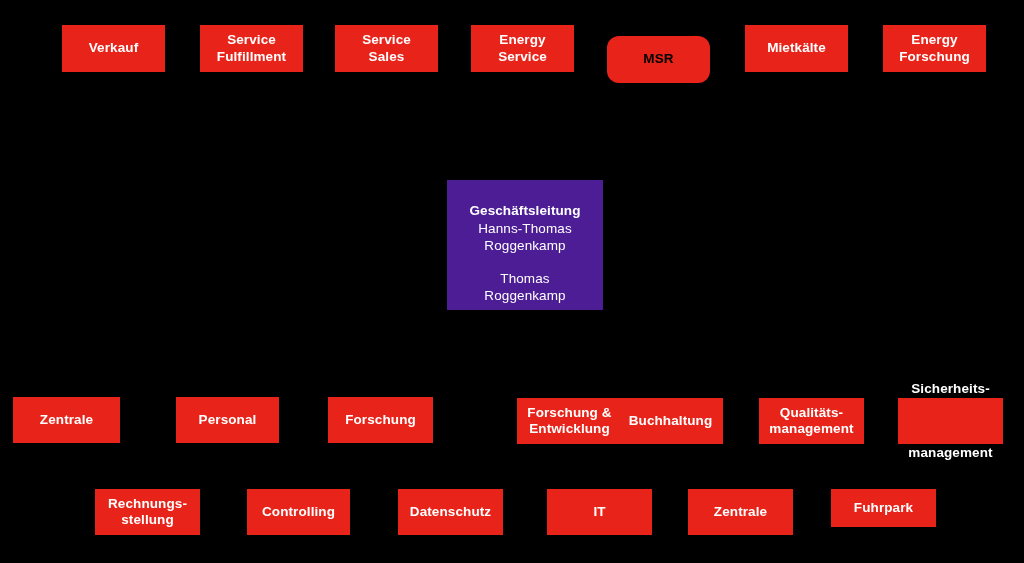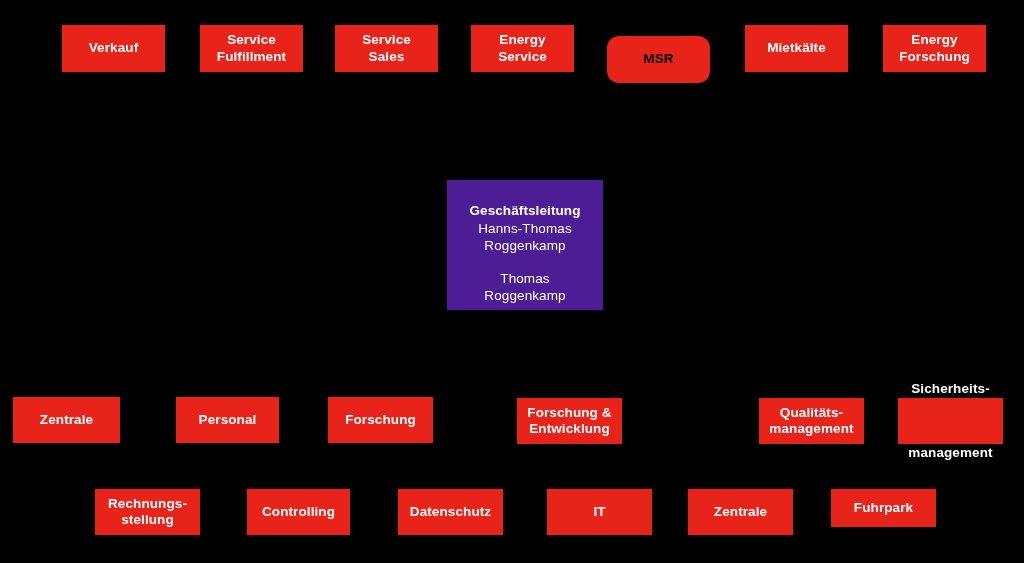--- a/index.html
+++ b/index.html
@@ -95,20 +95,23 @@
     <div class="node" style="left: 176px; top: 397px; width: 103px; height: 46px; background: rgb(232, 36, 26); color: rgb(255, 255, 255);">
       <span class="line">Personal</span>
     </div>
     <div class="node" style="left: 328px; top: 397px; width: 105px; height: 46px; background: rgb(232, 36, 26); color: rgb(255, 255, 255);">
       <span class="line">Forschung</span>
     </div>
     <div class="node" style="left: 476px; top: 398px; width: 105px; height: 46px; background: rgb(232, 36, 26); color: rgb(255, 255, 255); margin-left: 41px;">
       <span class="line">Forschung &amp;</span>
       <span class="line">Entwicklung</span>
     </div>
+    <div class="node" style="left: 618px; top: 398px; width: 105px; height: 46px; background: rgb(232, 36, 26); color: rgb(255, 255, 255);">
+      <span class="line">Buchhaltung</span>
+    </div>
     <div class="node" style="left: 759px; top: 398px; width: 105px; height: 46px; background: rgb(232, 36, 26); color: rgb(255, 255, 255);">
       <span class="line">Qualitäts-</span>
       <span class="line">management</span>
     </div>
     <div class="node" style="left: 898px; top: 398px; width: 105px; height: 46px; background: rgb(232, 36, 26); color: rgb(255, 255, 255); gap: 48px;">
       <span class="line">Sicherheits-</span>
       <span class="line">management</span>
     </div>
     <div class="node" style="left: 247px; top: 489px; width: 103px; height: 46px; background: rgb(232, 36, 26); color: rgb(255, 255, 255);">
       <span class="line">Controlling</span>

